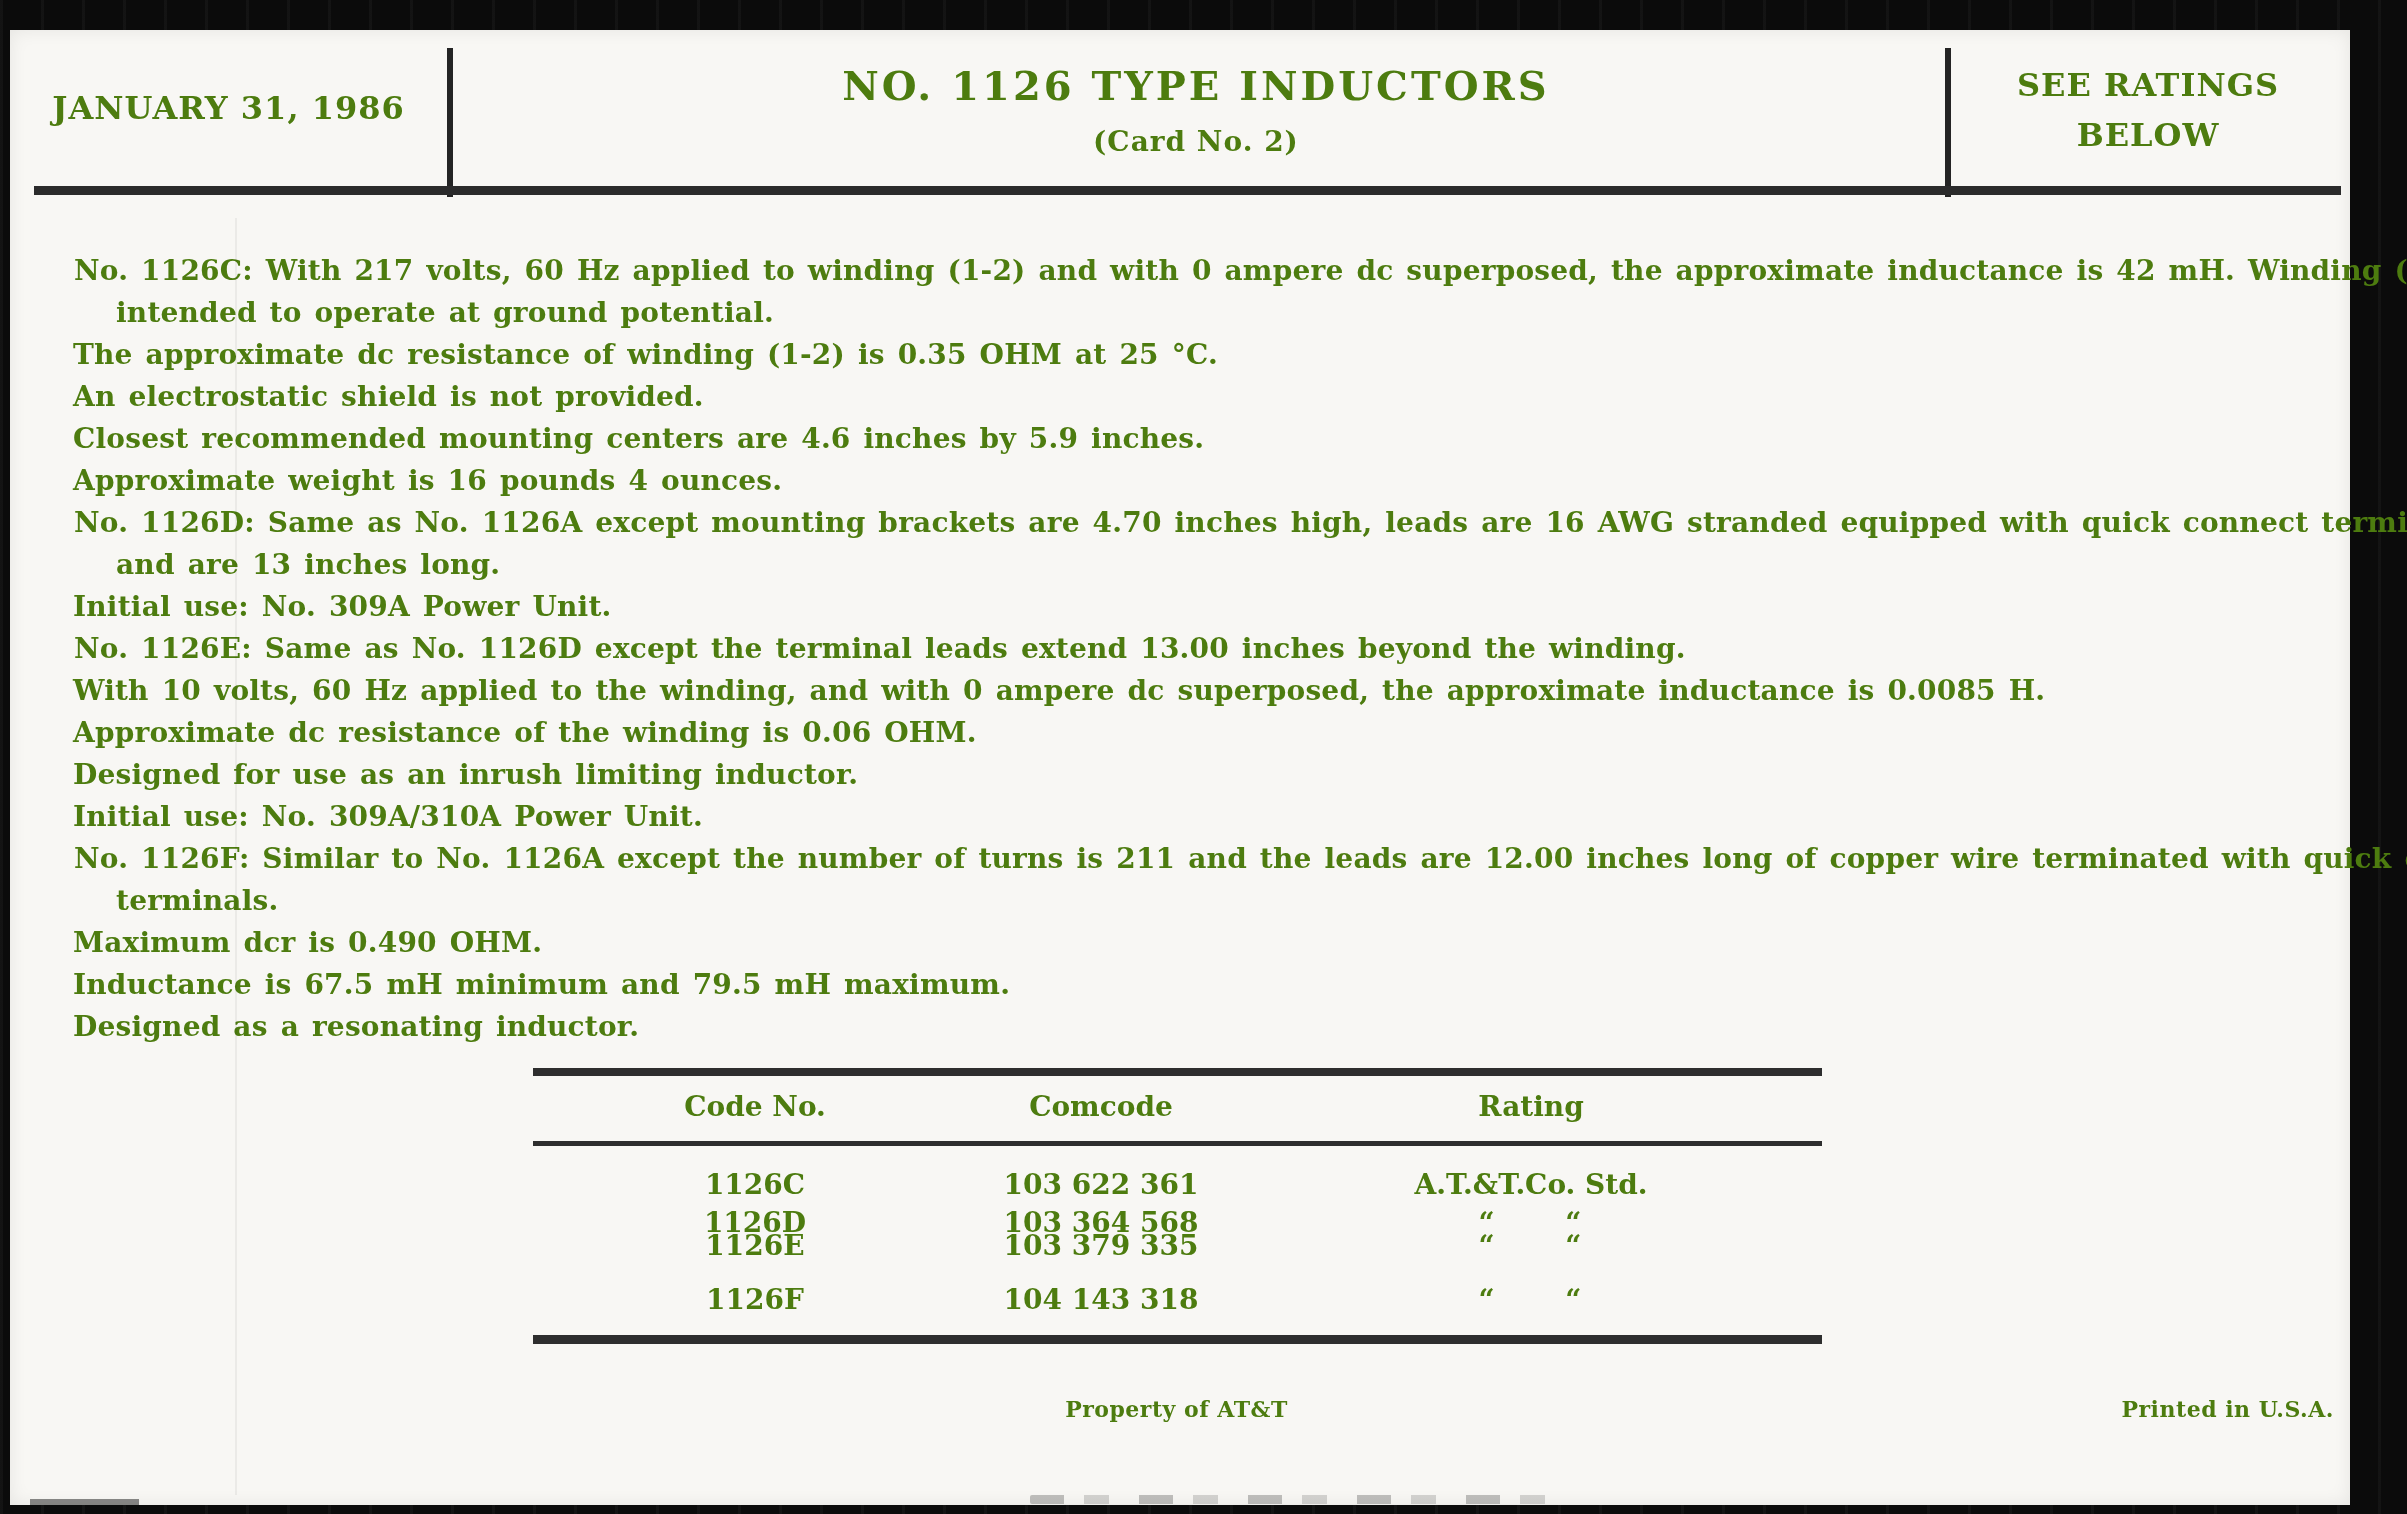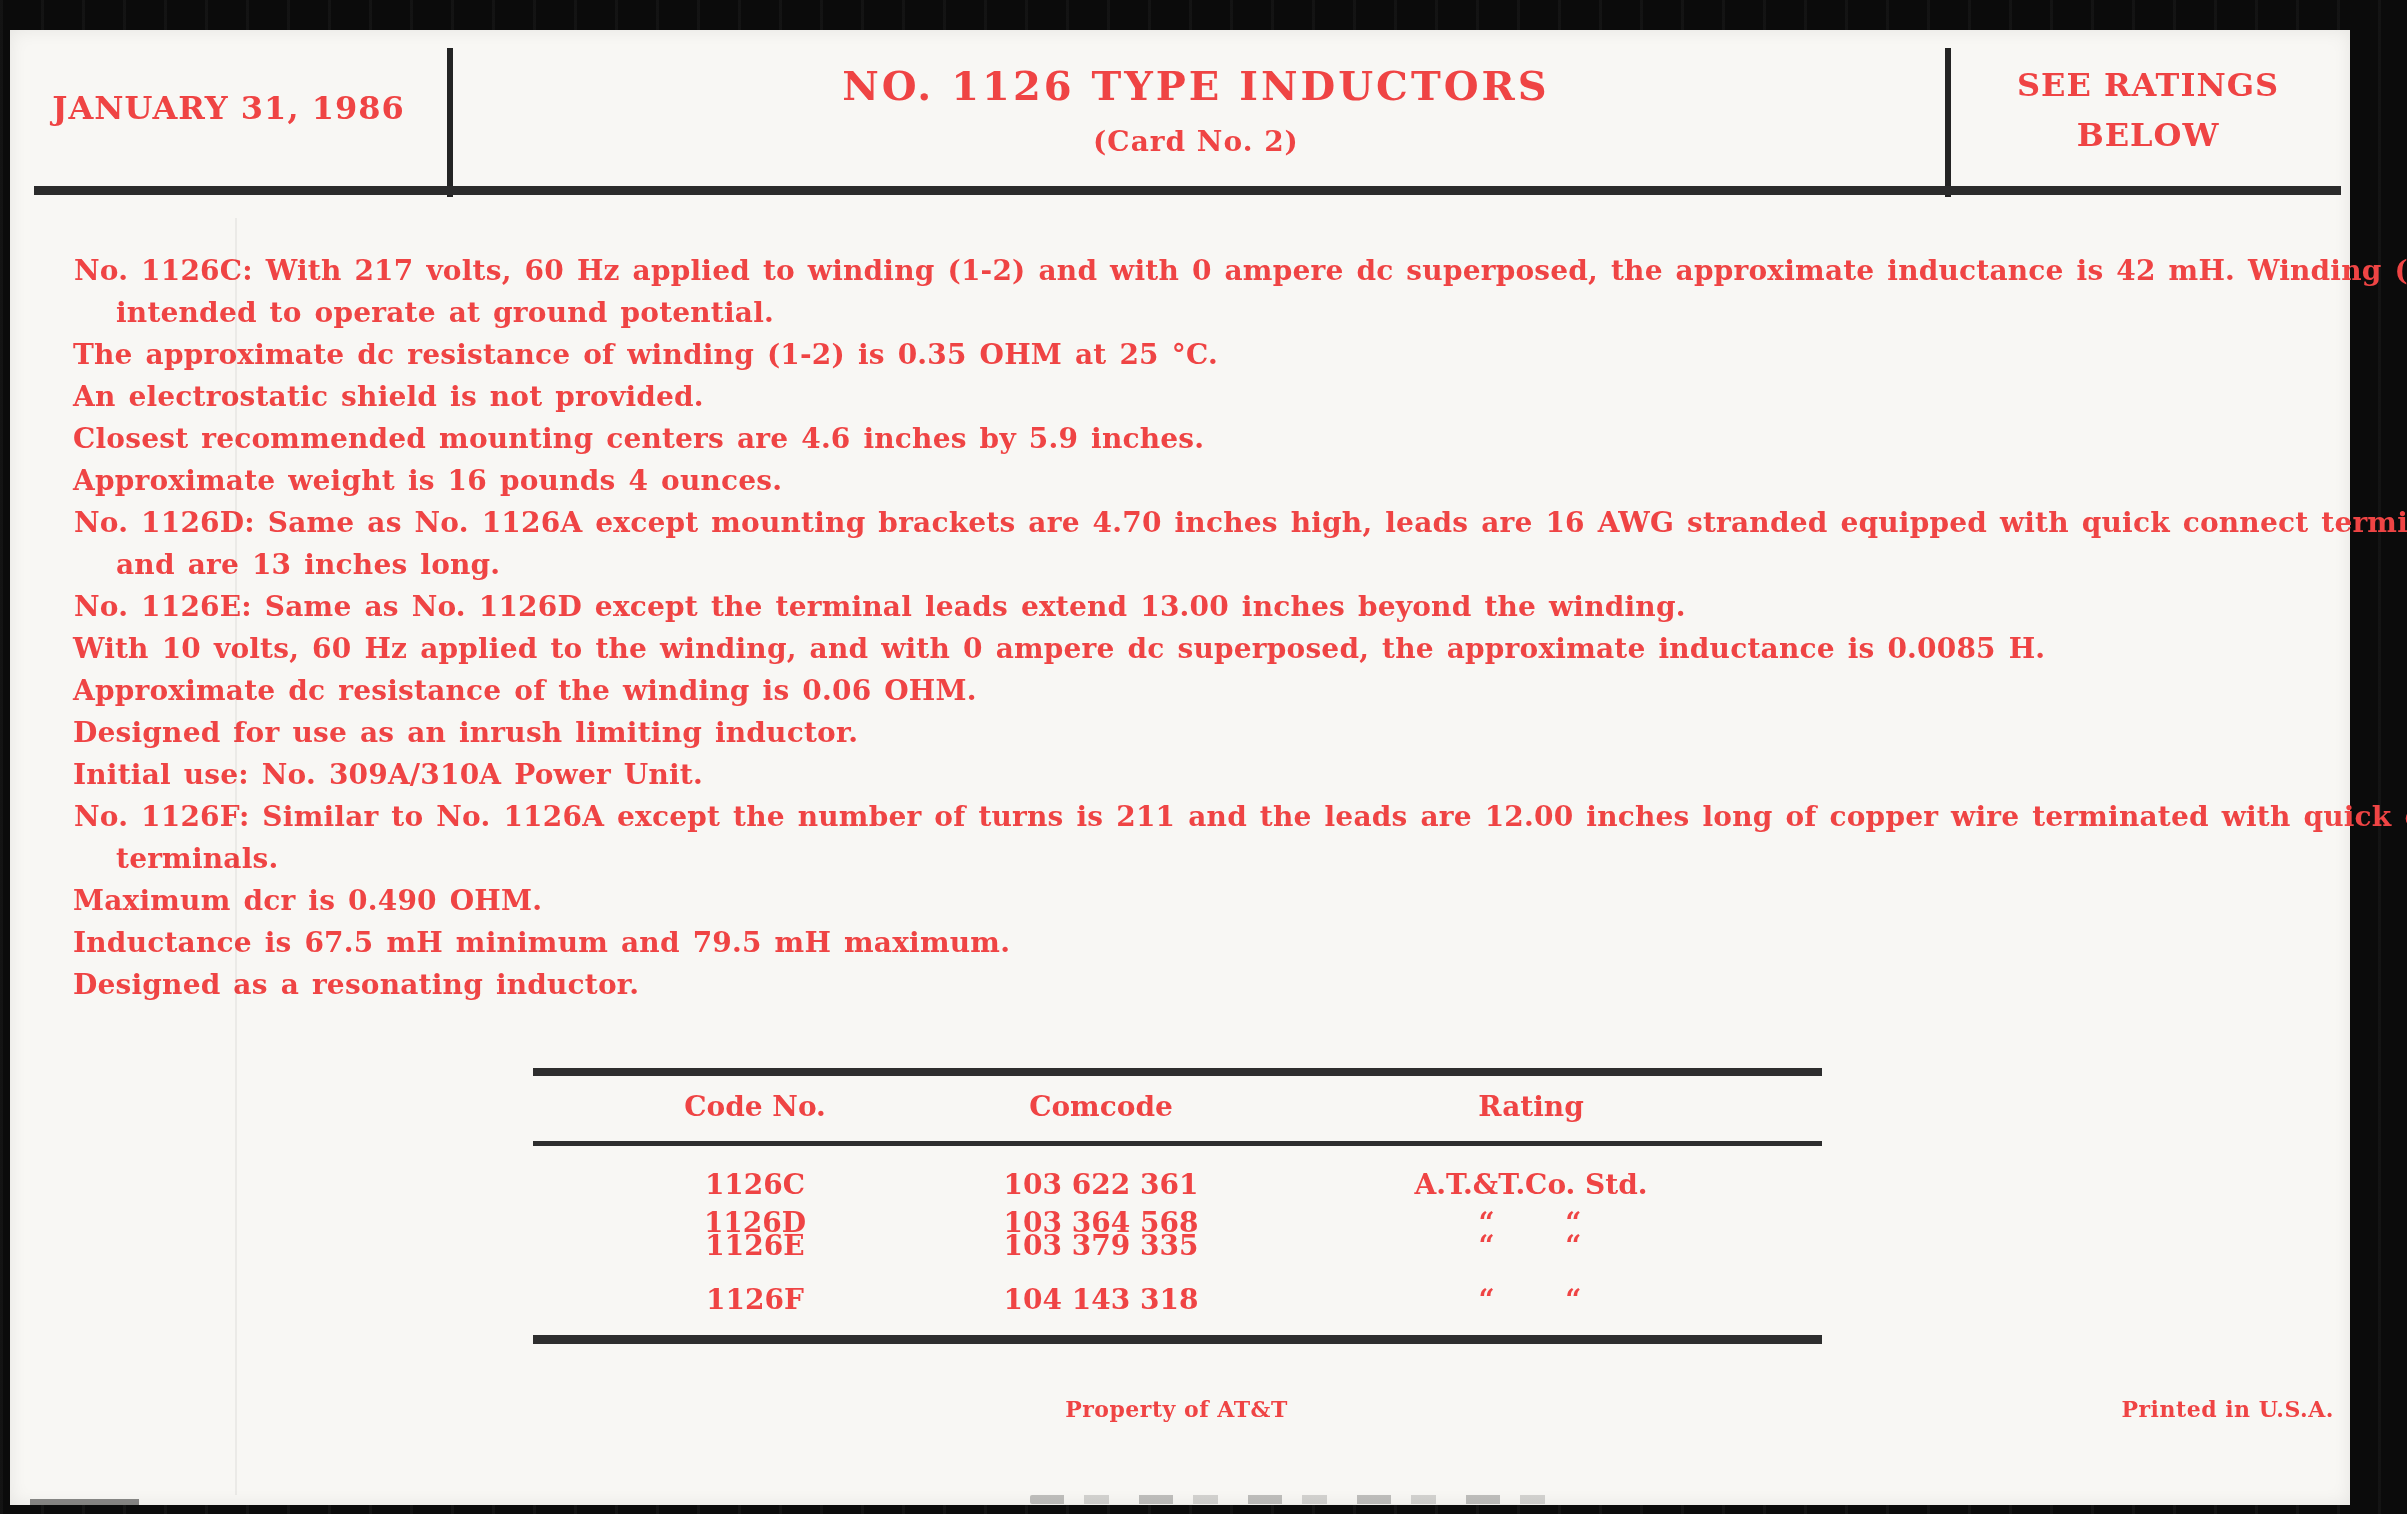--- a/index.html
+++ b/index.html
@@ -10,21 +10,21 @@
     font-family:"DejaVu Serif","Liberation Serif",serif;
   }
   .page{
     position:relative;width:2408px;height:1515px;
     background:#0b0b0b repeating-linear-gradient(90deg, rgba(255,255,255,0.035) 0 3px, transparent 3px 41px);
   }
   .card{
     position:absolute;left:10px;top:30px;width:2340px;height:1475px;
     background:#f8f7f4;
     box-shadow:inset 0 0 18px rgba(0,0,0,0.08);
-    color:#ef4444;
+    color:#4d7c0f;
   }
   
   .v-divider{position:absolute;top:18px;height:149px;width:6px;background:#242424;}
   .v-divider.d1{left:437px;}
   .v-divider.d2{left:1935px;}
   .heavy-rule{position:absolute;left:24px;top:156px;width:2307px;height:9px;background:#2b2b2b;}
   .hdr-date{
     position:absolute;left:0;top:59px;width:437px;text-align:center;
     font-size:32px;font-weight:bold;letter-spacing:1px;white-space:nowrap;
   }
@@ -110,20 +110,21 @@
 
     <div class="body-lines">
       <div class="bline ind0">No. 1126C: With 217 volts, 60 Hz applied to winding (1-2) and with 0 ampere dc superposed, the approximate inductance is 42 mH. Winding (1-2) is</div>
       <div class="bline ind2">intended to operate at ground potential.</div>
       <div class="bline ind1">The approximate dc resistance of winding (1-2) is 0.35 OHM at 25 °C.</div>
       <div class="bline ind1">An electrostatic shield is not provided.</div>
       <div class="bline ind1">Closest recommended mounting centers are 4.6 inches by 5.9 inches.</div>
       <div class="bline ind1">Approximate weight is 16 pounds 4 ounces.</div>
       <div class="bline ind0">No. 1126D: Same as No. 1126A except mounting brackets are 4.70 inches high, leads are 16 AWG stranded equipped with quick connect terminals</div>
       <div class="bline ind2">and are 13 inches long.</div>
+      <div class="bline ind1">Initial use: No. 309A Power Unit.</div>
       <div class="bline ind0">No. 1126E: Same as No. 1126D except the terminal leads extend 13.00 inches beyond the winding.</div>
       <div class="bline ind1">With 10 volts, 60 Hz applied to the winding, and with 0 ampere dc superposed, the approximate inductance is 0.0085 H.</div>
       <div class="bline ind1">Approximate dc resistance of the winding is 0.06 OHM.</div>
       <div class="bline ind1">Designed for use as an inrush limiting inductor.</div>
       <div class="bline ind1">Initial use: No. 309A/310A Power Unit.</div>
       <div class="bline ind0">No. 1126F: Similar to No. 1126A except the number of turns is 211 and the leads are 12.00 inches long of copper wire terminated with quick connect</div>
       <div class="bline ind2">terminals.</div>
       <div class="bline ind1">Maximum dcr is 0.490 OHM.</div>
       <div class="bline ind1">Inductance is 67.5 mH minimum and 79.5 mH maximum.</div>
       <div class="bline ind1">Designed as a resonating inductor.</div>

